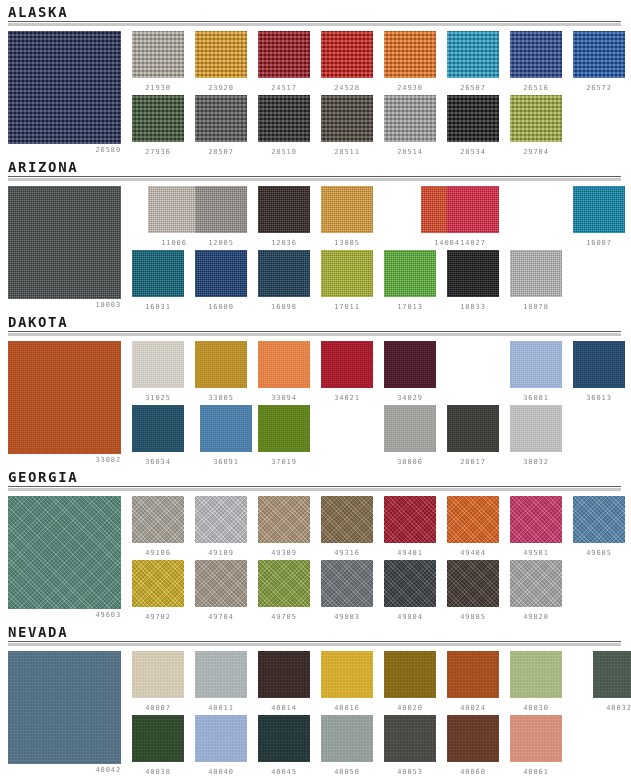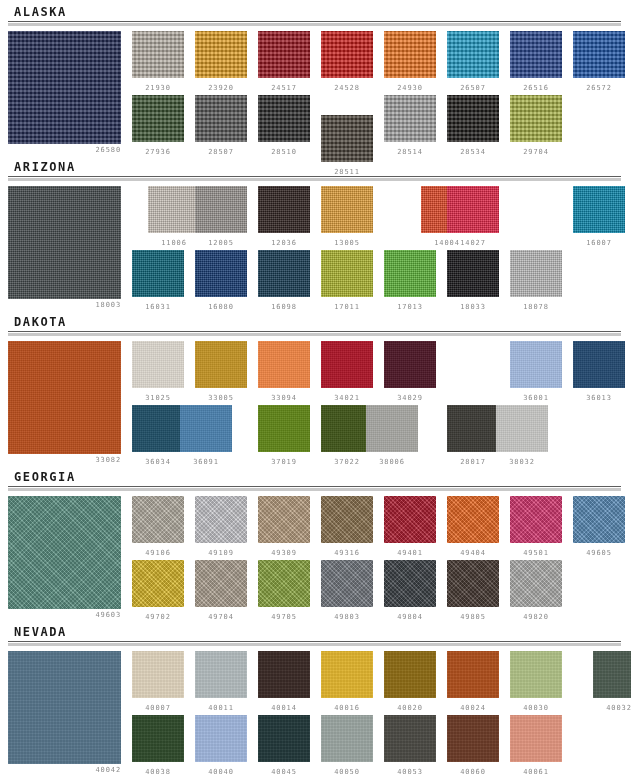--- a/index.html
+++ b/index.html
@@ -8,25 +8,25 @@
     font-family:"DejaVu Sans Mono","Liberation Mono",monospace;
     -webkit-font-smoothing:antialiased;
     overflow:hidden;
   }
   .page{position:relative;width:631px;height:778px;}
 
   .collection{position:relative;}
 
   .coll-head{
     font-family:"DejaVu Sans Mono","Liberation Mono",monospace;
-    font-size:12px;
+    font-size:14px;
     letter-spacing:1.6px;
     color:#1c1c1c;
     font-weight:700;
-    padding-left:14px;
+    padding-left:8px;
     padding-top:7px;
     padding-bottom:3px;
     text-transform:uppercase;
     line-height:11px;
   }
   .rule-wrap{
     margin-left:8px;
     margin-right:10px;
     height:6px;
     position:relative;
@@ -168,21 +168,21 @@
               <span class="sw-label">27936</span>
             </div>
             <div class="cell" style="left: 63px;">
               <span class="sw tex-basket" style="background-color: rgb(88, 88, 88);"></span>
               <span class="sw-label">28507</span>
             </div>
             <div class="cell" style="left: 126px;">
               <span class="sw tex-basket" style="background-color: rgb(42, 42, 42);"></span>
               <span class="sw-label">28510</span>
             </div>
-            <div class="cell" style="left: 189px; margin-top: 20px;">
+            <div class="cell" style="left: 189px;">
               <span class="sw tex-basket" style="background-color: rgb(74, 67, 57);"></span>
               <span class="sw-label">28511</span>
             </div>
             <div class="cell" style="left: 252px;">
               <span class="sw tex-basket" style="background-color: rgb(162, 162, 162);"></span>
               <span class="sw-label">28514</span>
             </div>
             <div class="cell" style="left: 315px;">
               <span class="sw tex-basket" style="background-color: rgb(29, 27, 25);"></span>
               <span class="sw-label">28534</span>
@@ -306,41 +306,37 @@
             <div class="cell" style="left: 441px;">
               <span class="sw tex-flat" style="background-color: rgb(35, 73, 111);"></span>
               <span class="sw-label">36013</span>
             </div>
           </div>
           <div class="grid-row">
             <div class="cell" style="left: 0px;">
               <span class="sw tex-flat" style="background-color: rgb(31, 78, 102);"></span>
               <span class="sw-label">36034</span>
             </div>
-            <div class="cell" style="left: 48px;">
+            <div class="cell" style="left: 68px;">
               <span class="sw tex-flat" style="background-color: rgb(74, 128, 173);"></span>
               <span class="sw-label">36091</span>
             </div>
             <div class="cell" style="left: 126px;">
               <span class="sw tex-flat" style="background-color: rgb(95, 132, 23);"></span>
               <span class="sw-label">37019</span>
             </div>
-            <div class="cell" style="left: 189px;">
-              <span class="sw tex-flat" style="background-color: rgb(63, 84, 24);"></span>
-              <span class="sw-label">37022</span>
-            </div>
-            <div class="cell" style="left: 234px;">
+            <div class="cell" style="left: 252px;">
               <span class="sw tex-flat" style="background-color: rgb(167, 167, 162);"></span>
               <span class="sw-label">38006</span>
             </div>
             <div class="cell" style="left: 315px;">
               <span class="sw tex-flat" style="background-color: rgb(59, 58, 53);"></span>
               <span class="sw-label">28017</span>
             </div>
-            <div class="cell" style="left: 364px;">
+            <div class="cell" style="left: 378px;">
               <span class="sw tex-flat" style="background-color: rgb(198, 198, 196);"></span>
               <span class="sw-label">38032</span>
             </div>
           </div>
         </div>
       </div>
     </div>
     <div class="collection">
       <div class="coll-head">GEORGIA</div>
       <div class="rule-wrap">

